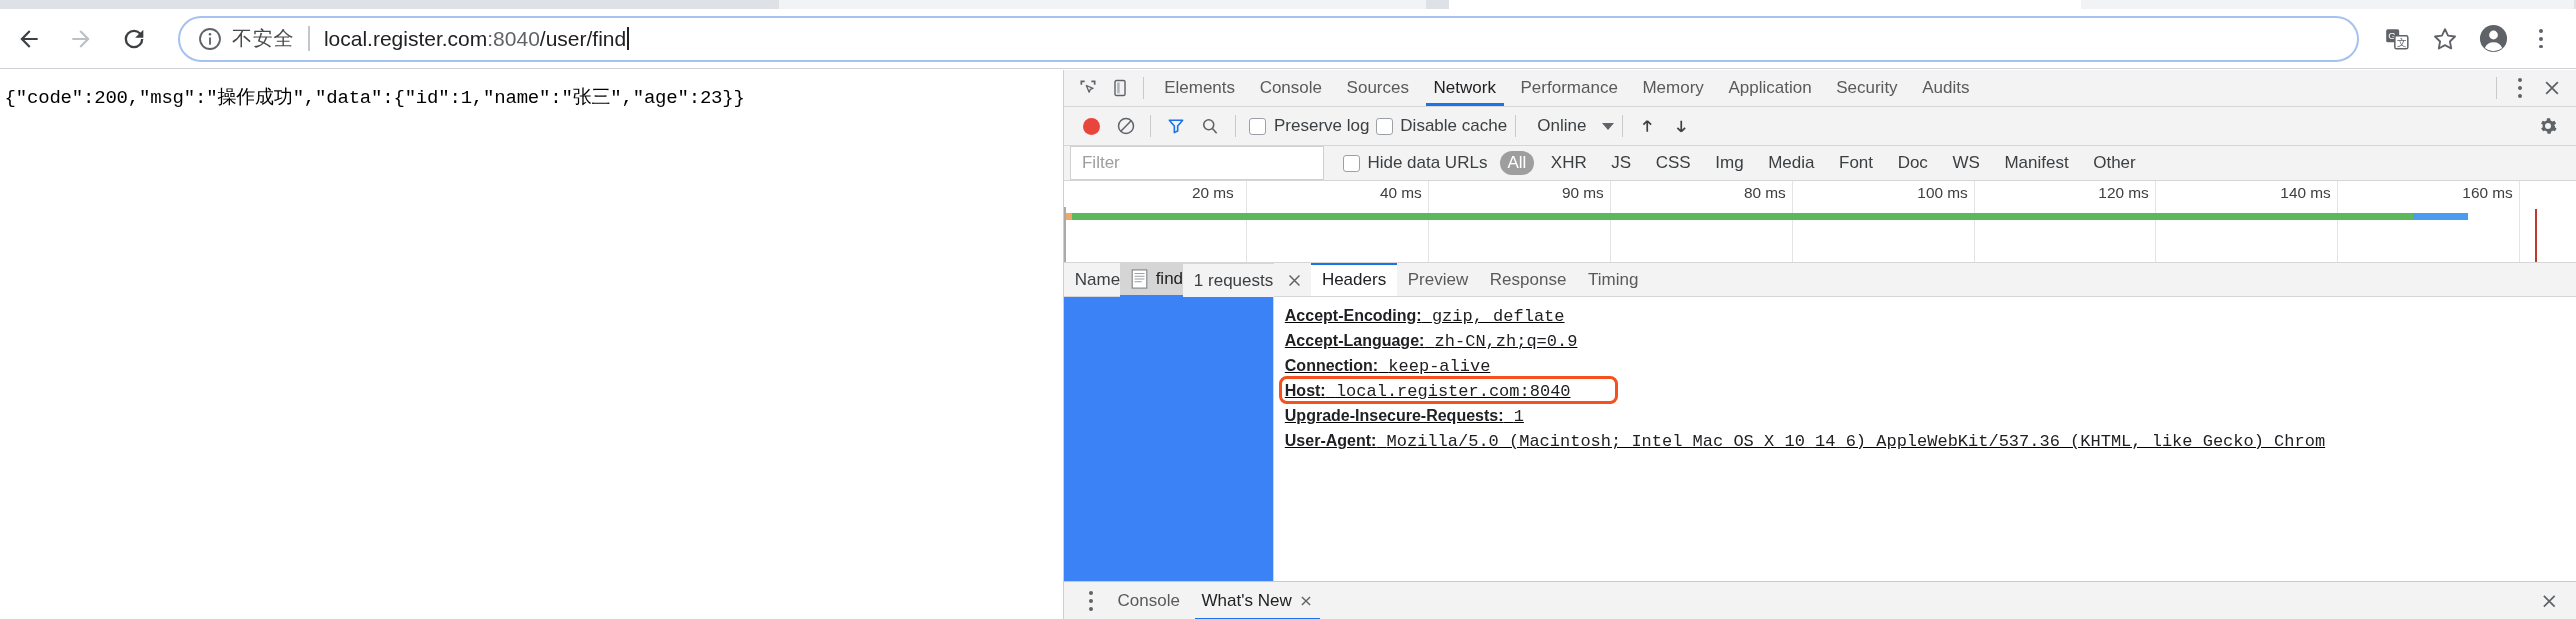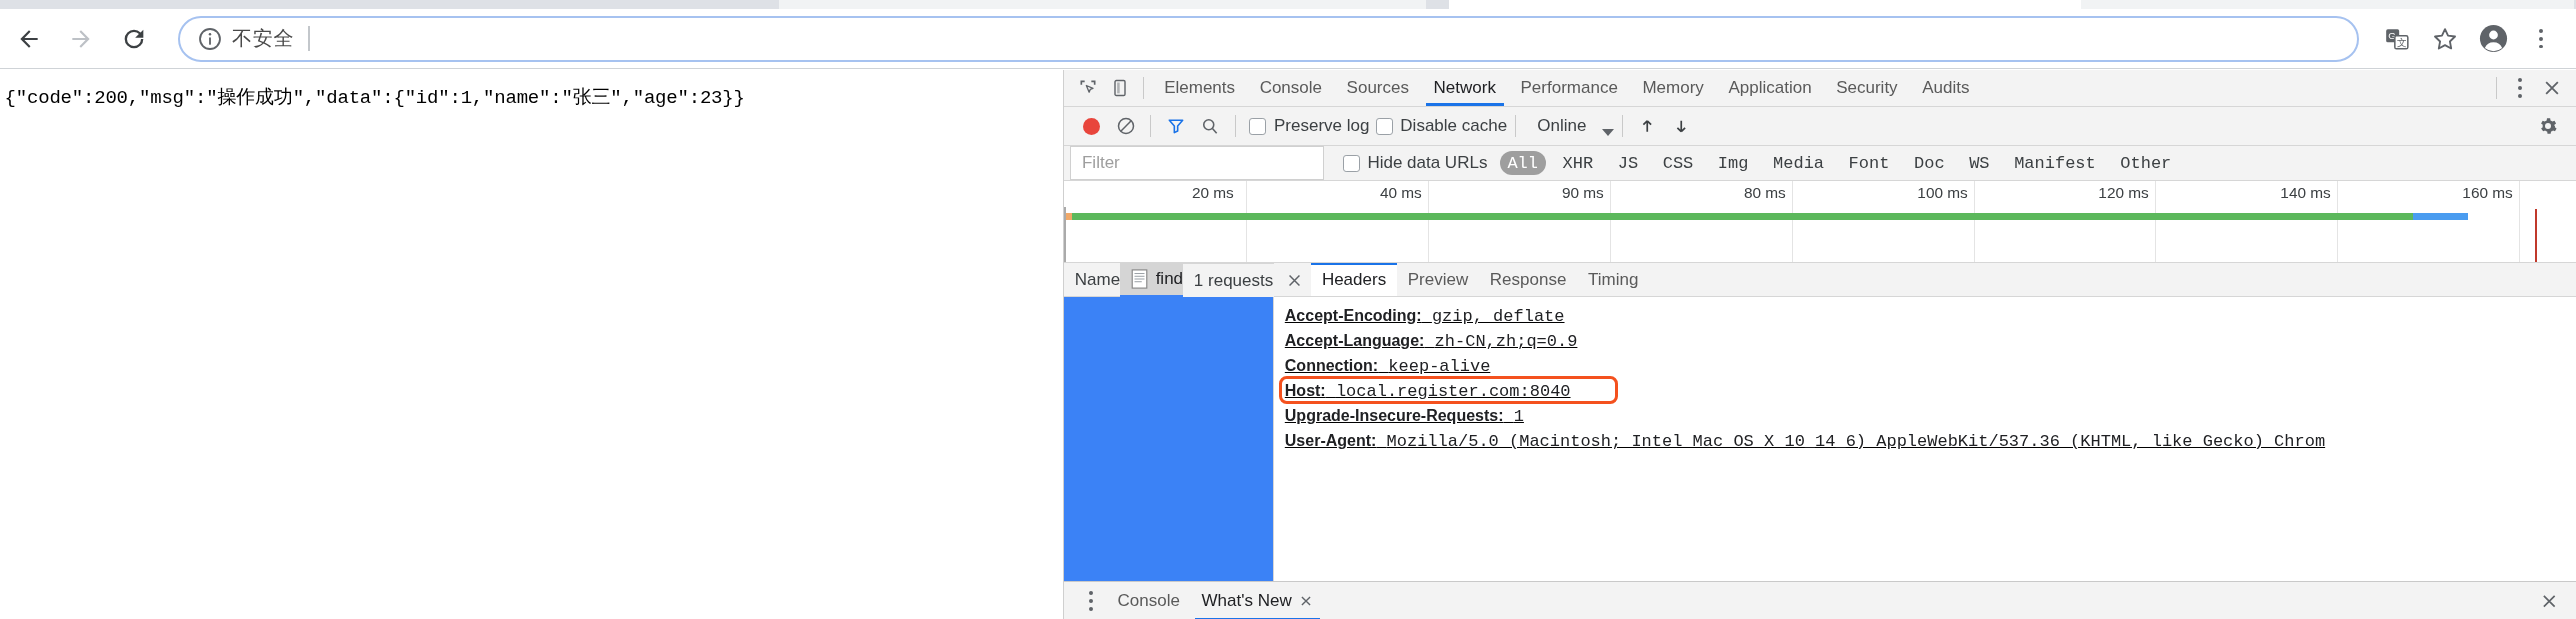--- a/index.html
+++ b/index.html
@@ -111,36 +111,36 @@
     background:#f3f3f3; border-bottom:0.8px solid #d6d6d6; padding-left:10.8px;
   }
   .rec-dot { width:17px; height:17px; border-radius:50%; background:#e8453c; }
   .t2icon { width:34px; height:34px; display:flex; align-items:center; justify-content:center; cursor:pointer; flex:0 0 auto;}
   .chkwrap { display:flex; align-items:center; gap:7.7px; cursor:pointer; flex:0 0 auto; margin-left:6.2px;}
   .chkbox {
     width:17px; height:17px; border:1.5px solid #9aa0a6; border-radius:3.1px; background:#fff;
     flex:0 0 auto;
   }
   .chklabel { font-size:17px; color:#3c4043; white-space:nowrap; }
-  .onlinebox { display:flex; align-items:flex-end; gap:15.4px; margin-left:14px; cursor:pointer; flex:0 0 auto;}
+  .onlinebox { display:flex; align-items:center; gap:15.4px; margin-left:14px; cursor:pointer; flex:0 0 auto;}
   .onlinetext { font-size:17px; color:#3c4043; }
   .caretdown { width:0;height:0;border-left:6.2px solid transparent;border-right:6.2px solid transparent;border-top:7.7px solid #5f6368; }
 
   .dt-filterbar {
     height:35px; flex:0 0 auto; display:flex; align-items:center;
     background:#f3f3f3; border-bottom:0.8px solid #d6d6d6;
   }
   .filterinput {
     width:254px; height:34px; background:#fff; border:0.8px solid #d0d0d0;
     display:flex; align-items:center; padding-left:10.8px; margin-left:6.2px; flex:0 0 auto;
   }
   .filterinput span { font-size:17px; color:#9e9e9e; }
   .typechip {
     font-size:17px; color:#3c4043; padding:2.3px 7.7px; border-radius:12px;
-    cursor:pointer; white-space:nowrap; flex:0 0 auto;font-family:Liberation Mono, monospace;
+    cursor:pointer; white-space:nowrap; flex:0 0 auto;
   }
   .typechip.sel { background:#9e9e9e; color:#fff; }
 
   .dt-overview {
     height:82px; flex:0 0 auto; background:#fff; position:relative;
     border-bottom:0.8px solid #d6d6d6; overflow:hidden;
   }
   .ov-tick {
     position:absolute; top:0; height:82px; width:0.8px; background:#e4e4e4;
   }
@@ -251,20 +251,21 @@
     </div>
 
     <div class="omnibox">
       <svg class="info-ico" viewBox="0 0 24 24">
         <circle cx="12" cy="12" r="9.2" fill="none" stroke="#5f6368" stroke-width="1.7"></circle>
         <circle cx="12" cy="7.6" r="1.15" fill="#5f6368"></circle>
         <rect x="11.15" y="10.4" width="1.7" height="7" rx="0.8" fill="#5f6368"></rect>
       </svg>
       <span class="notsecure">不安全</span>
       <span class="vbar"></span>
+      <span class="urltext"><span>local.register.com</span><span class="dim">:8040</span><span>/user/find</span><span class="caret"></span></span>
     </div>
 
     <div class="tb-right">
       <div class="tbicon">
         <svg width="26" height="26" viewBox="0 0 24 24">
           <rect x="2" y="3" width="12" height="12" rx="1.5" fill="#5f6368"></rect>
           <text x="4" y="12" font-size="9" fill="#fff" font-family="Liberation Sans, sans-serif">G</text>
           <rect x="10" y="9" width="12" height="12" rx="1.5" fill="#fff" stroke="#5f6368" stroke-width="1.4"></rect>
           <text x="12" y="18.6" font-size="9" fill="#5f6368" font-family="Liberation Sans, sans-serif">文</text>
         </svg>

